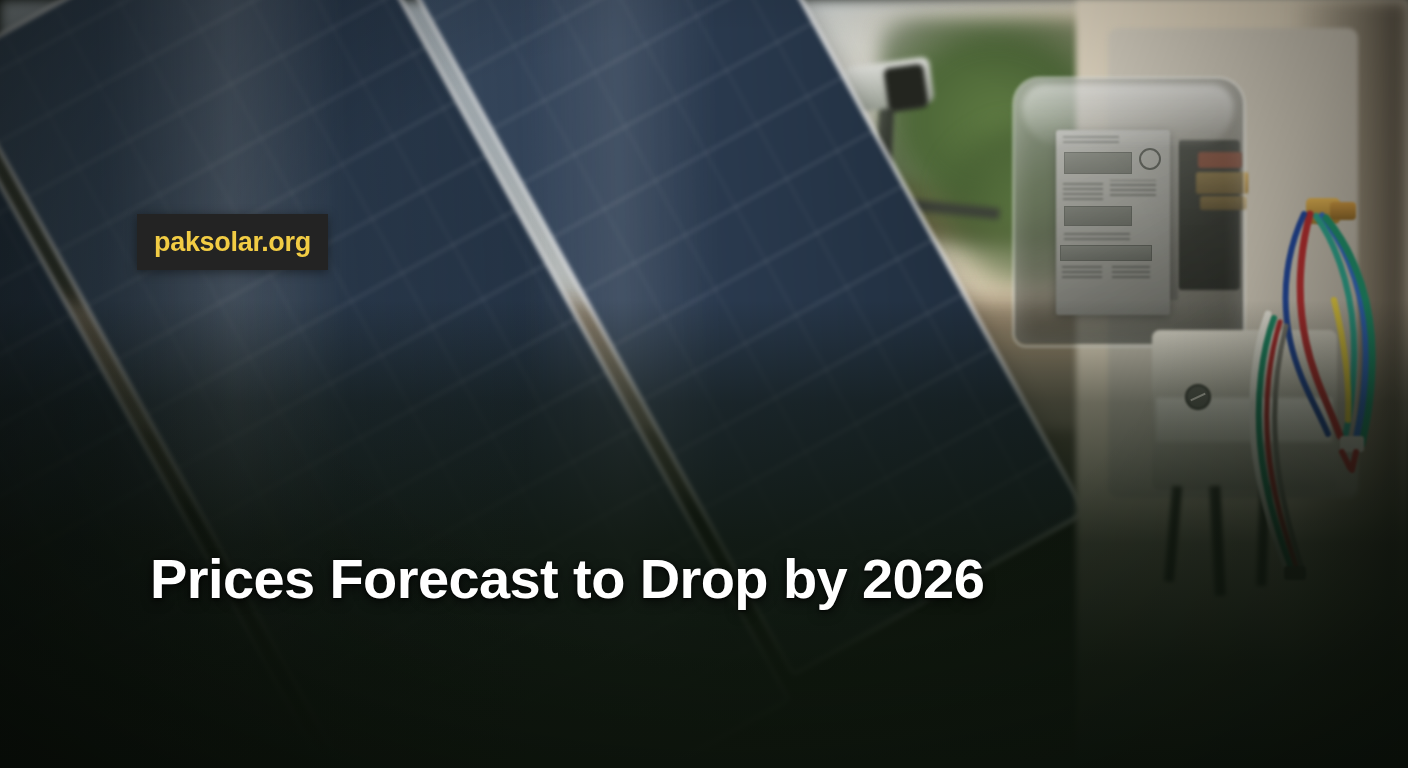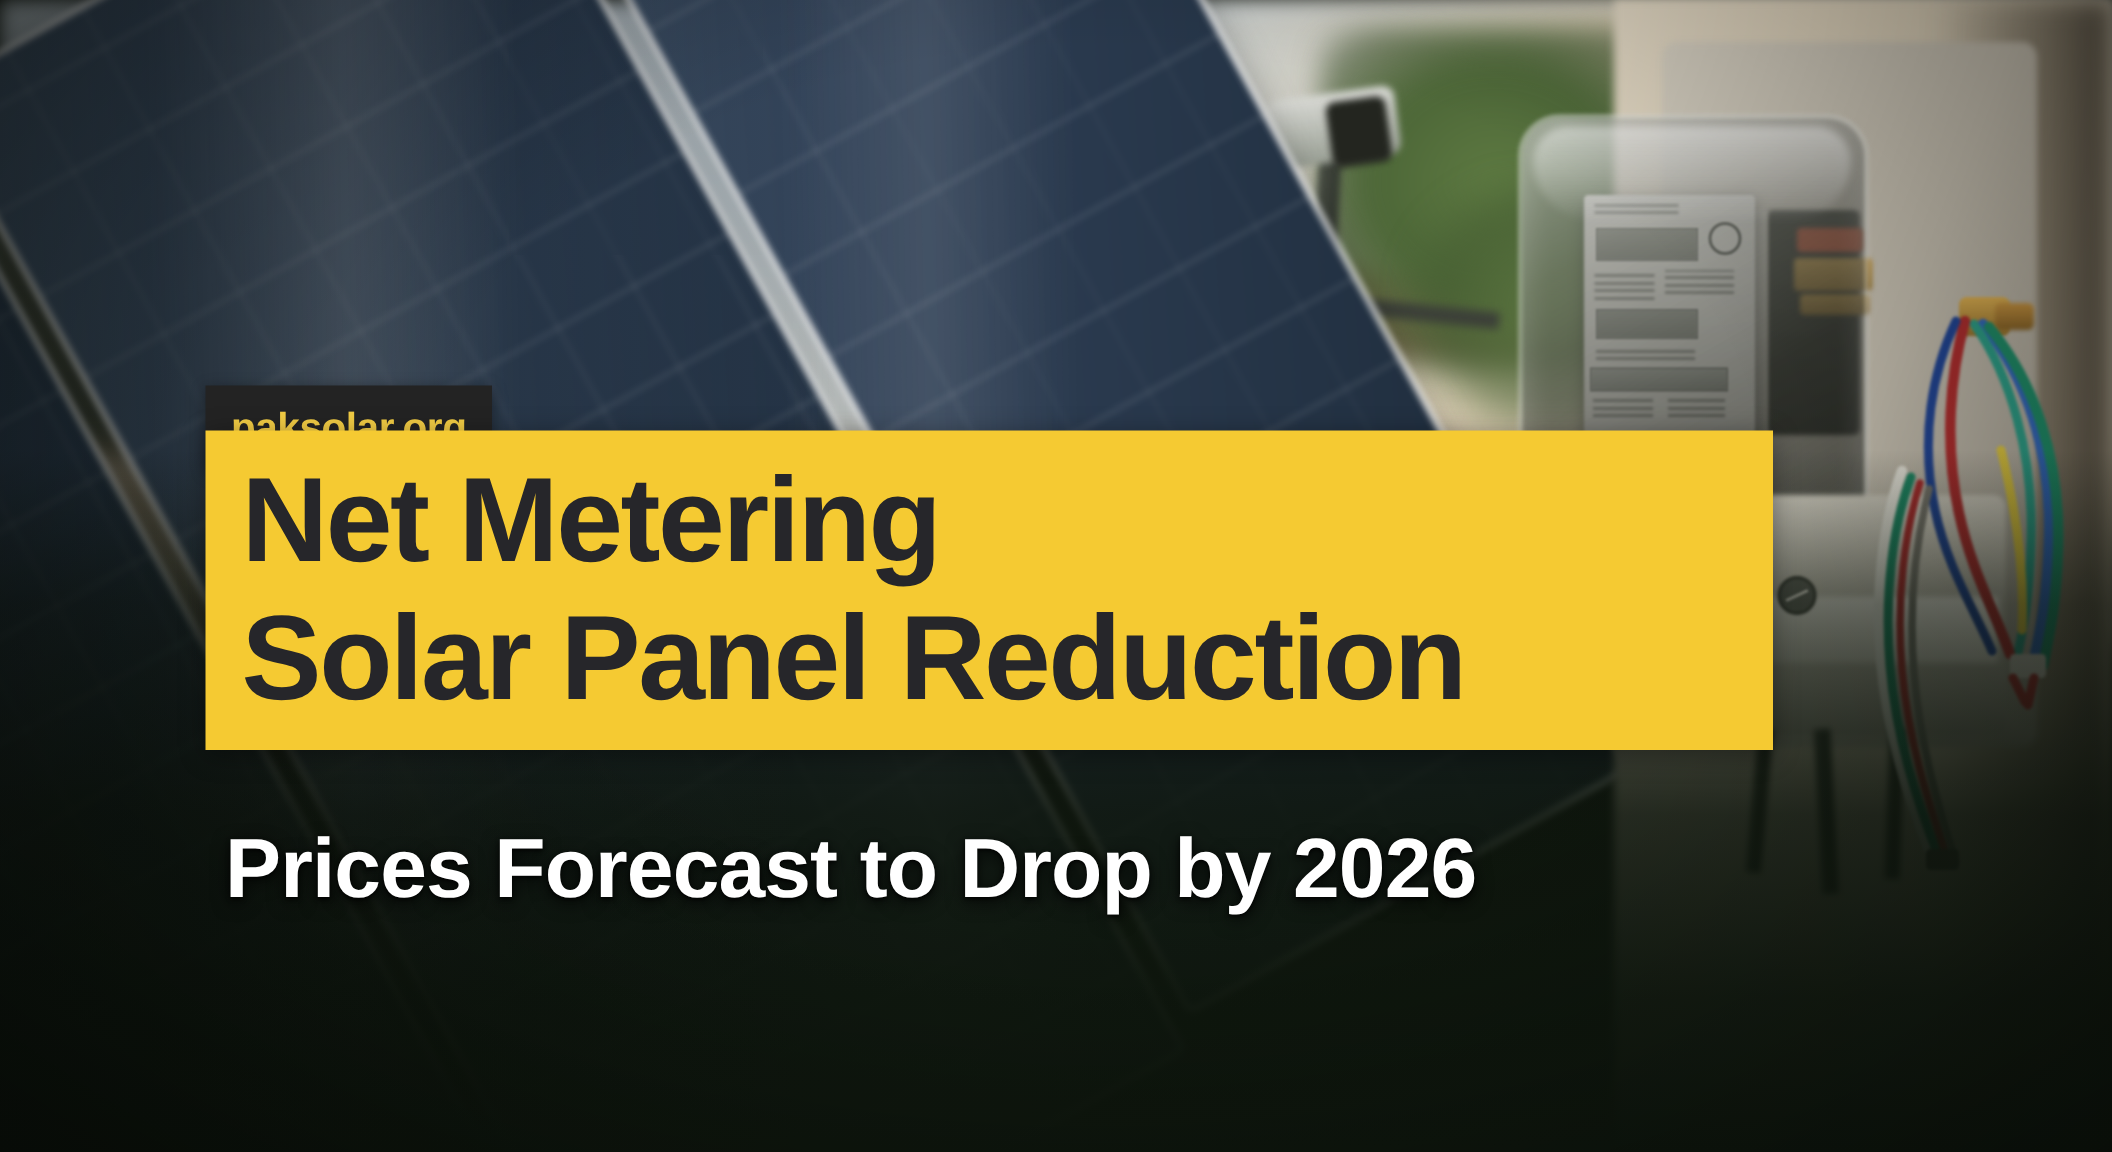--- a/index.html
+++ b/index.html
@@ -295,21 +295,20 @@
   
   .content{ position:absolute; left:0; top:0; width:1408px; height:768px; }
 
   .site-badge{
     position:absolute; left:137px; top:214px;
     height:56px;
     display:flex; align-items:center;
     padding:0 17px;
     background:#232323;
     box-shadow:0 2px 10px rgba(0,0,0,.45);
-    margin-top:43px;
   }
   .site-badge span{
     color:#F2CC44;
     font-size:27px;
     font-weight:bold;
     letter-spacing:-.3px;
     line-height:1;
   }
 
   .headline-banner{
@@ -432,21 +431,17 @@
   <div class="overlay-bottom"></div>
   <div class="overlay-left"></div>
   <div class="vignette"></div>
 
   <div class="content">
 
     <div class="site-badge">
       <span>paksolar.org</span>
     </div>
 
-    <div class="headline-banner">
-      <div class="headline-line">Net Metering</div>
-      <div class="headline-line">Solar Panel Reduction</div>
-    </div>
 
     <div class="subtitle">Prices Forecast to Drop by 2026</div>
 
   </div>
 </div>
 
 </body></html>

